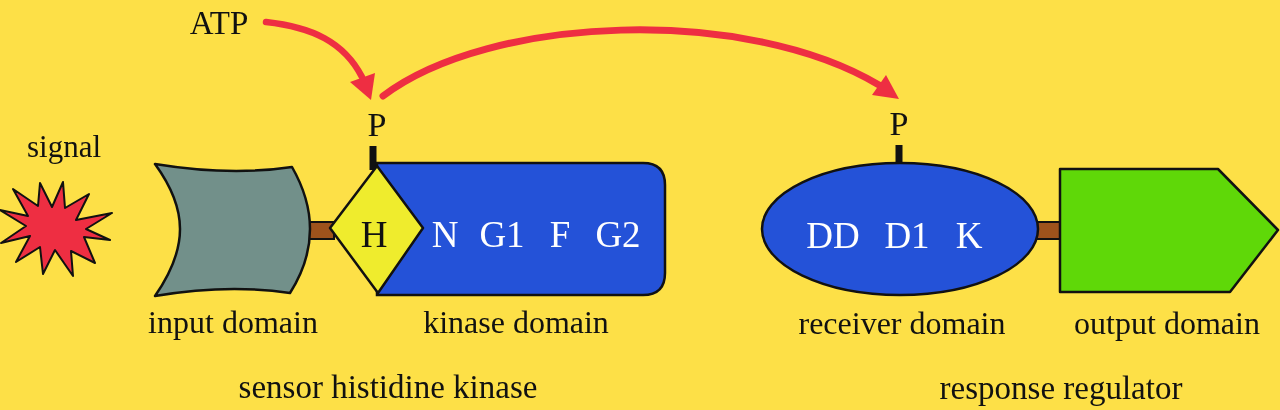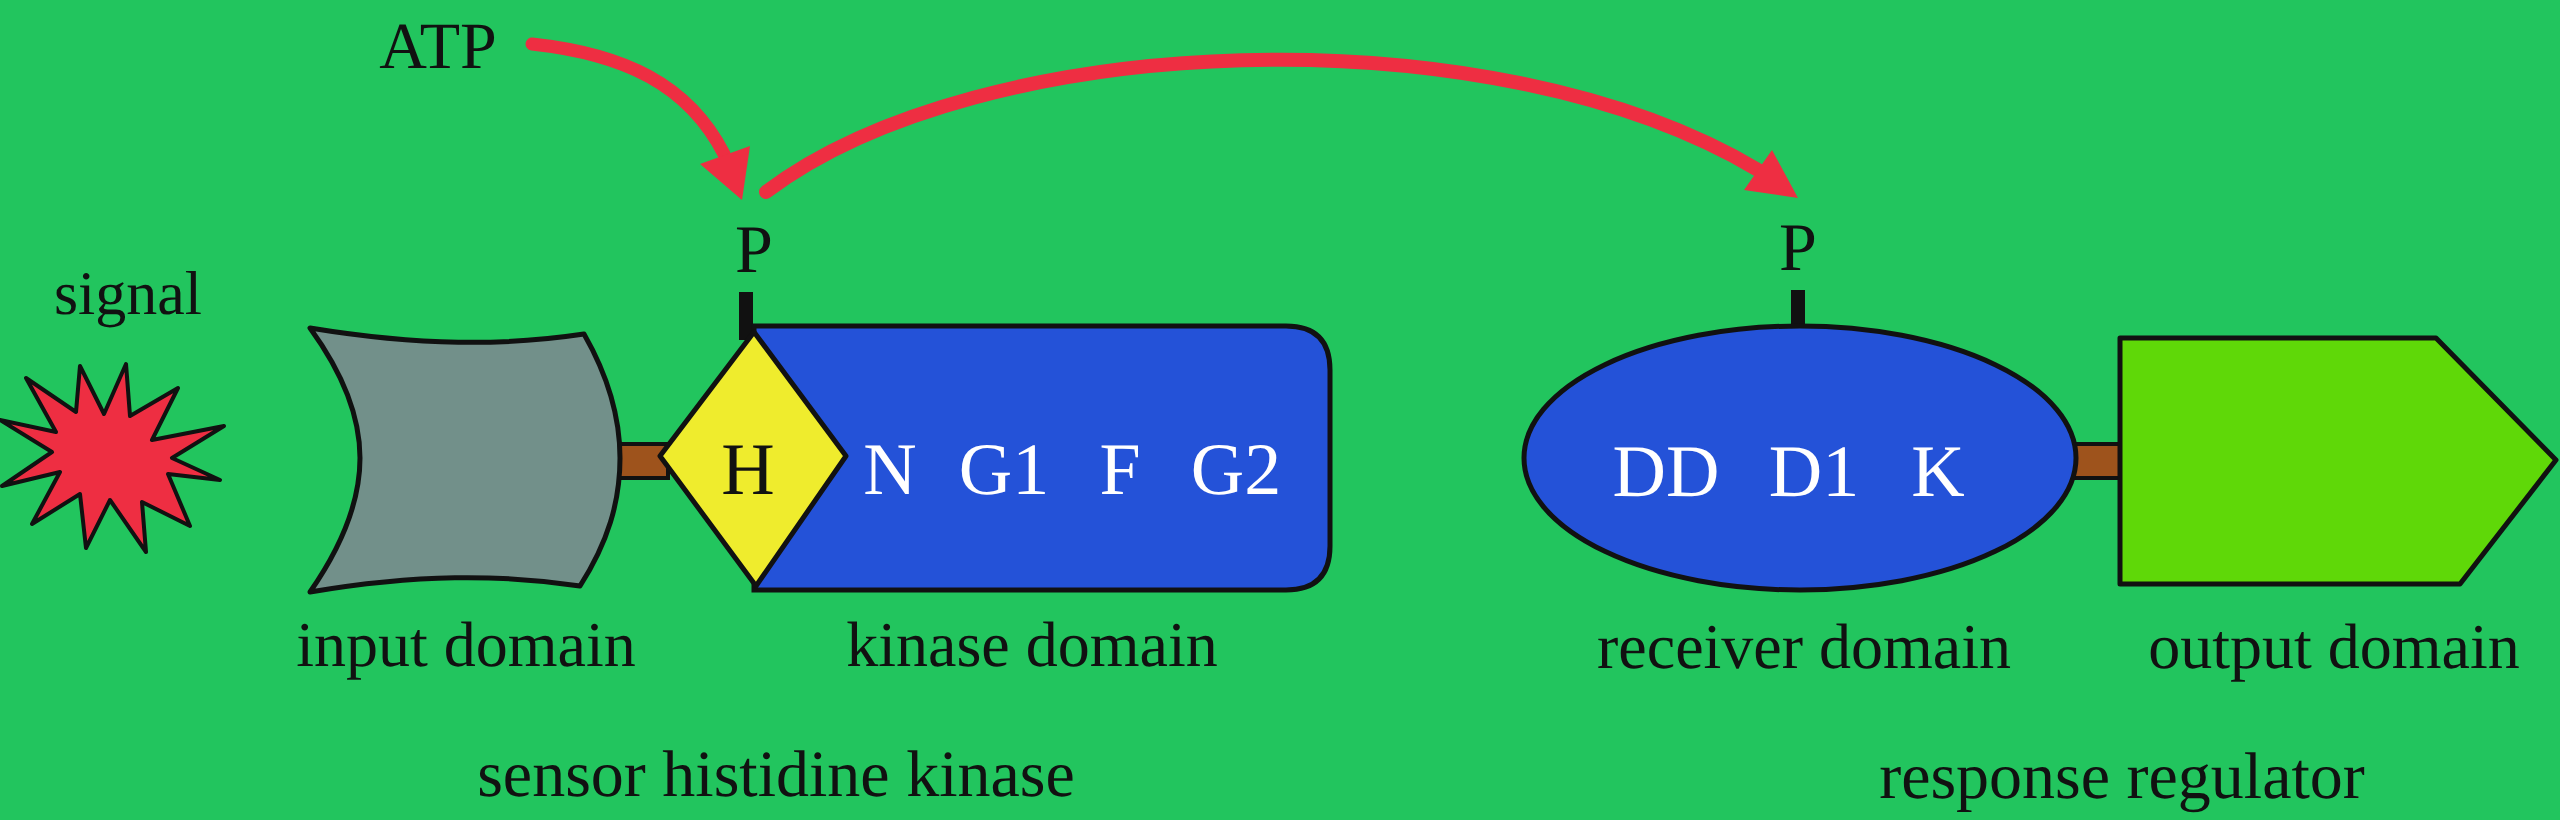--- a/index.html
+++ b/index.html
@@ -1,19 +1,19 @@
 <!DOCTYPE html>
 <html><head>
 <meta charset="utf-8">
 <style>
   html,body{margin:0;padding:0;background:#ffffff;}
   .stage{
     position:relative;
     width:1280px;height:410px;
-    background:#22c55e;
+    background:#fde047;
     overflow:hidden;
     font-family:"Liberation Serif","DejaVu Serif",serif;
   }
   svg{display:block;}
   text{font-family:"Liberation Serif","DejaVu Serif",serif;fill:#111111;}
   .site-label{fill:#ffffff;}
 </style>
 </head>
 <body>
 

